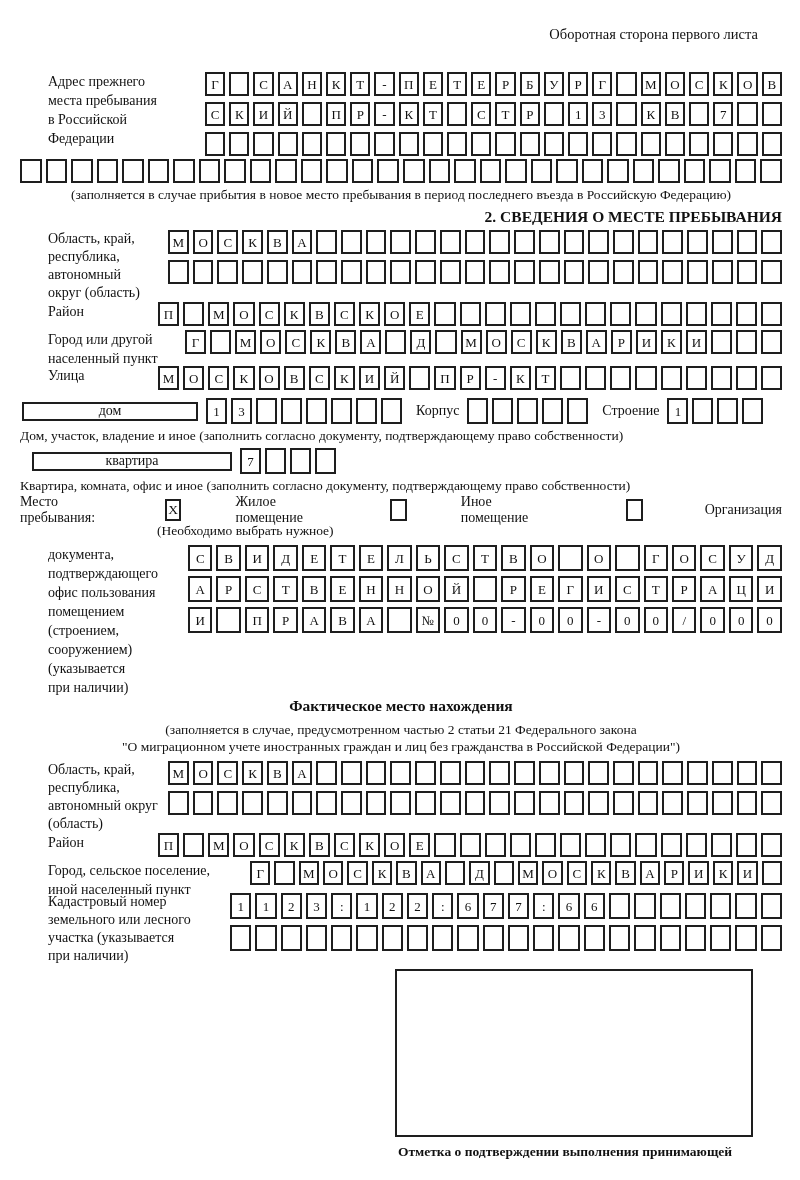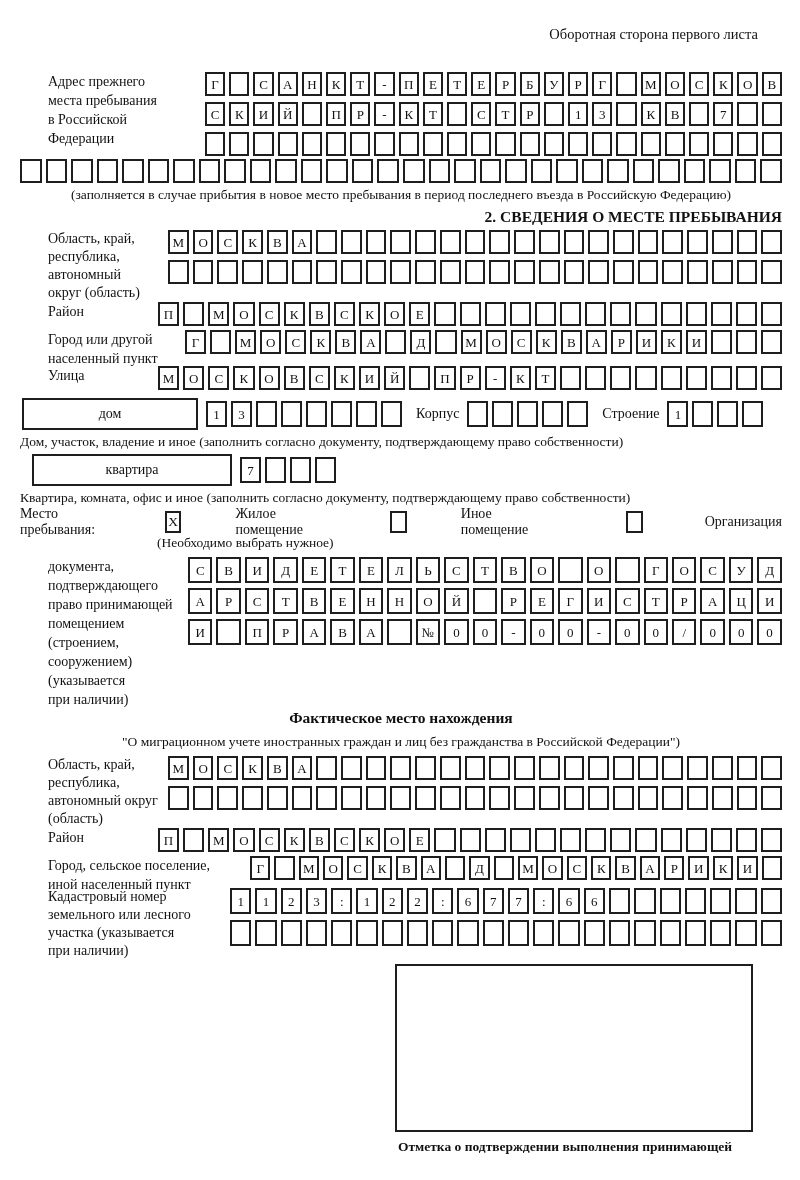--- a/index.html
+++ b/index.html
@@ -27,21 +27,21 @@
   .cells.tall .cell{height:26px;}
   .cells.fixed{flex:0 0 auto;}
   .cells.fixed .cell{flex:0 0 auto;width:21px;height:26px;}
   .fullrow{margin-top:3px;}
   .caption{font-size:13.5px;height:16px;line-height:16px;}
   .center{text-align:center;}
   .sec-title{margin-top:5px;height:18px;text-align:right;font-weight:bold;font-size:15.5px;}
   .mt2{margin-top:2px;} .mt4{margin-top:4px;} .mt6{margin-top:6px;} .mt8{margin-top:8px;} .mt12{margin-top:12px;} .mt28{margin-top:28px;}
   
   .mixrow{display:flex;align-items:center;}
-  .widebox{height:32px;border:2px solid #1e1e1e;box-sizing:border-box;display:flex;align-items:center;justify-content:center;font-size:14px;background:#fff;}
+  .widebox{height:19px;border:2px solid #1e1e1e;box-sizing:border-box;display:flex;align-items:center;justify-content:center;font-size:14px;background:#fff;}
   .dom-box{width:176px;margin-left:2px;margin-right:8px;}
   .kv-box{width:200px;margin-left:12px;margin-right:8px;}
   .inline-label{font-size:14px;margin:0 8px 0 14px;}
   
   .checkrow{display:flex;align-items:center;font-size:14px;height:23px;gap:46px;}
   .cb{width:20px;height:22px;border:2px solid #1e1e1e;box-sizing:border-box;display:flex;align-items:center;justify-content:center;font-size:13.5px;margin:0 8px;background:#fff;}
   .cb.cb2{margin-left:22px;} .cb.cb3{margin-left:40px;margin-right:16px;}
   .sub-caption{font-size:13.5px;height:16px;margin-left:137px;}
   .fact-title{height:18px;text-align:center;font-weight:bold;font-size:15.5px;}
   .fact-cap{font-size:13.5px;line-height:17px;text-align:center;}
@@ -391,21 +391,21 @@
     <span class="cb cb2"></span>
     <span>Иное помещение</span>
     <span class="cb cb3"></span>
     <span>Организация</span>
   </div>
   <div class="sub-caption mt2">(Необходимо выбрать нужное)</div>
 
   <div class="frow mt6">
     <div class="flabel w140">
         <div>документа, подтверждающего</div>
-        <div>право принимающей</div>
+        <div>офис пользования</div>
         <div>помещением (строением,</div>
         <div>сооружением) (указывается</div>
         <div>при наличии)</div>
       </div>
     <div class="cellcol g5">
       <div class="cells tall">
           <span class="cell">С</span>
           <span class="cell">В</span>
           <span class="cell">И</span>
           <span class="cell">Д</span>
@@ -471,20 +471,21 @@
           <span class="cell">/</span>
           <span class="cell">0</span>
           <span class="cell">0</span>
           <span class="cell">0</span>
         </div>
     </div>
   </div>
 
   <div class="fact-title">Фактическое место нахождения</div>
   <div class="fact-cap mt6">
+      <div>(заполняется в случае, предусмотренном частью 2 статьи 21 Федерального закона</div>
       <div>"О миграционном учете иностранных граждан и лиц без гражданства в Российской Федерации")</div>
     </div>
 
   <div class="frow mt6">
     <div class="flabel w120 lh18">
         <div>Область, край,</div>
         <div>республика,</div>
         <div>автономный округ</div>
         <div>(область)</div>
       </div>

